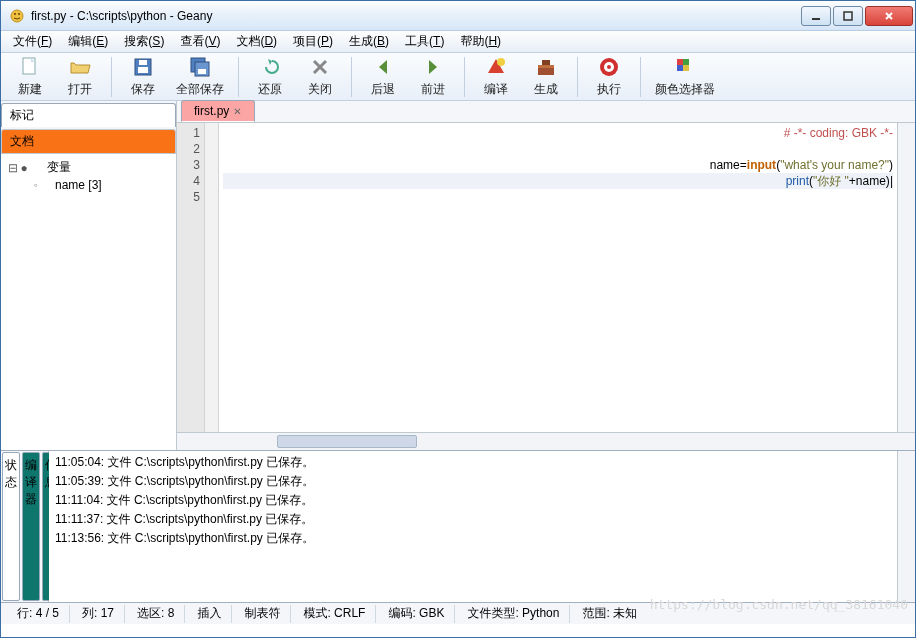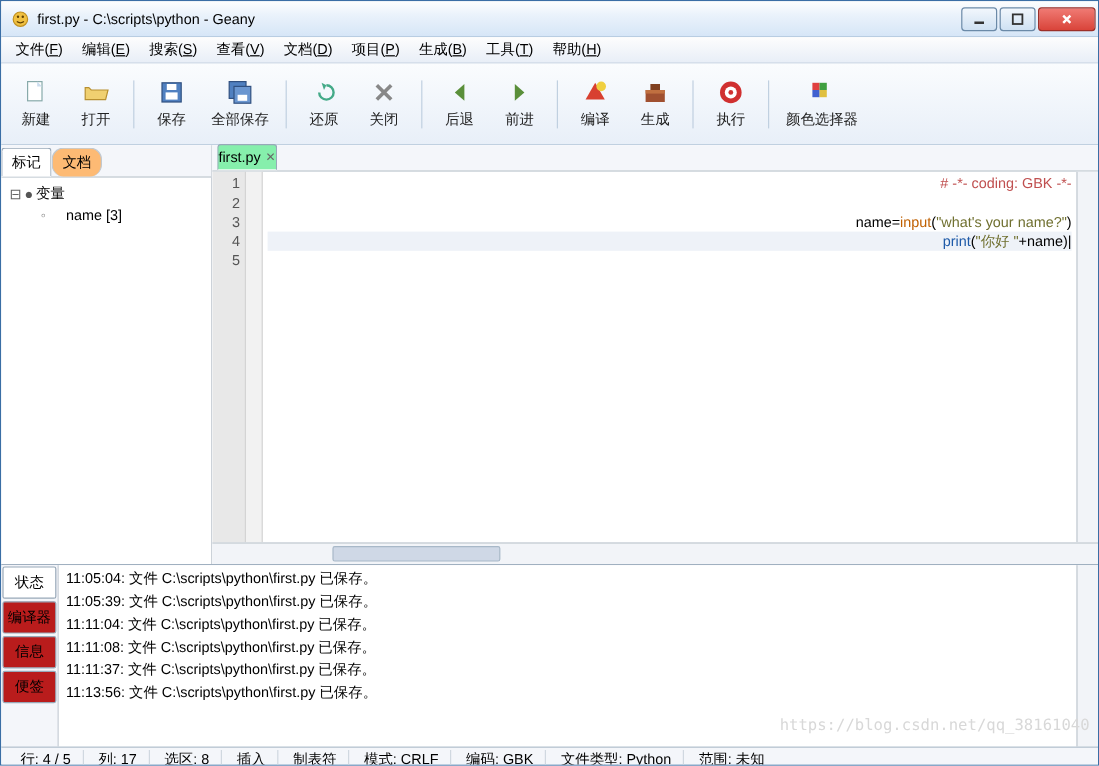--- a/index.html
+++ b/index.html
@@ -13,56 +13,56 @@
 .winbtn { width:30px; height:20px; border:1px solid #6b8aa8; border-radius:3px; margin-left:2px; display:flex; align-items:center; justify-content:center; background:linear-gradient(#f2f7fc,#cfe1f3); cursor:pointer;}
 .winbtn.close { width:48px; background:linear-gradient(#f07b74,#d9443a); border-color:#9c2f28;}
 .winbtn svg { width:12px; height:12px; }
 
 
 .menubar { height:22px; background:linear-gradient(#fdfdfd,#e8eef7); border-bottom:1px solid #c0d0e0; display:flex; align-items:center; padding:0 4px;}
 .menubar .mitem { padding:2px 8px; cursor:pointer; }
 .menubar .mitem u { text-decoration: underline; }
 
 
-.toolbar { height:68px; background:linear-gradient(#fafcfe,#e8eff8); border-bottom:1px solid #c0d0e0; display:flex; align-items:center; padding:0 4px;}
+.toolbar { height:48px; background:linear-gradient(#fafcfe,#e8eff8); border-bottom:1px solid #c0d0e0; display:flex; align-items:center; padding:0 4px;}
 .tbtn { display:flex; flex-direction:column; align-items:center; justify-content:center; padding:2px 6px; margin:0 2px; cursor:pointer; min-width:46px; border-radius:3px;}
 .tbtn .ticon { width:24px; height:24px; margin-bottom:2px; display:flex; align-items:center; justify-content:center;}
 .tbtn .tlabel { font-size:12px; color:#222; }
 .tsep { width:1px; height:40px; background:#c0d0e0; margin:0 6px; }
 
 
 .mainrow { display:flex; height:349px; }
 .sidepanel { width:176px; border-right:1px solid #c0c8d0; background:#fff; display:flex; flex-direction:column;}
-.sidetabs { display:flex; border-bottom:1px solid #c0c8d0; background:#f4f6fa; }
+.sidetabs { display:flex; border-bottom:1px solid #c0c8d0; background:#f4f6fa;flex-direction:column; }
 .sidetab { padding:3px 8px; border:1px solid #98a8b8; border-bottom:none; background:#fff; cursor:pointer; margin-top:2px; border-top-left-radius:3px; border-top-right-radius:3px;}
-.sidetab.inactive { background:#fdba74; border-color:#c0c8d0;border-radius:10px;}
+.sidetab.inactive { background:#f97316; border-color:#c0c8d0;}
 .treecontent { flex:1; padding:4px 6px; overflow:auto;}
 .treerow { display:flex; align-items:center; padding:1px 0; cursor:pointer;}
 .treerow .exp { width:12px; text-align:center; color:#666;}
 .treerow .bullet { width:10px; text-align:center; color:#555;}
 .treerow.child { padding-left:24px;}
 
 .editorpane { flex:1; display:flex; flex-direction:column; background:#fff; }
 .edtabs { height:22px; display:flex; align-items:flex-end; background:#f4f6fa; border-bottom:1px solid #c0c8d0; padding-left:4px;}
-.edtab { display:flex; align-items:center; gap:4px; padding:3px 0; border:1px solid #98a8b8; border-bottom:1px solid #fff; background:#86efac; cursor:pointer; border-top-left-radius:3px; border-top-right-radius:3px;}
+.edtab { display:flex; align-items:center; gap:4px; padding:3px 12px; border:1px solid #98a8b8; border-bottom:1px solid #fff; background:#fca5a5; cursor:pointer; border-top-left-radius:3px; border-top-right-radius:3px;}
 .edtab .closeicon { font-size:10px; color:#666; cursor:pointer;}
 .codebox { flex:1; display:flex; overflow:hidden; position:relative;}
 .gutter { width:28px; background:#e8e8e8; border-right:1px solid #d4d4d4; text-align:right; padding:2px 4px 0 0; color:#555; font-family:Consolas,monospace; font-size:13px; line-height:16px;}
 .fmargin { width:14px; background:#f2f2f2; border-right:1px solid #d4d4d4;}
 .codetext { flex:1; padding:2px 4px 0 4px; font-family:Consolas,monospace; font-size:13px; line-height:16px; white-space:pre; overflow:auto;text-align:right;}
-.codetext .c-comment{color:#c05050;} .c-kw{color:#1e5aa8;} .c-func{color:#c06000;} .c-str{color:#707030;} .hl{background:#eef2f8; display:inline-block; width:100%;}
+.codetext .c-comment{color:#c05050;} .c-kw{color:#1e5aa8;} .c-func{color:#c06000;font-weight:bold;} .c-str{color:#707030;} .hl{background:#eef2f8; display:inline-block; width:100%;}
 .hscroll { height:18px; border-top:1px solid #c0c8d0; background:#f2f4f8; position:relative;}
 .hscroll .thumb { position:absolute; left:100px; top:2px; width:140px; height:13px; background:#cfd8e6; border:1px solid #a8b8c8; border-radius:2px;}
 .vscroll { width:18px; background:#f2f4f8; border-left:1px solid #c0c8d0;}
 
 
 .bottompane { height:152px; border-top:1px solid #a0b0c0; display:flex;}
-.bottomtabs { width:48px; display:flex; flex-direction:column; background:#f4f6fa; border-right:1px solid #c0c8d0;}
+.bottomtabs { width:48px; display:flex; flex-direction:row; background:#f4f6fa; border-right:1px solid #c0c8d0;}
 .btab { padding:4px 2px; border:1px solid #98a8b8; margin:1px; background:#fff; cursor:pointer; text-align:center; font-size:12px; border-radius:2px;}
-.btab.inactive{ background:#b91c1c;}
+.btab.inactive{ background:#0f766e;}
 .msgarea { flex:1; overflow:auto; padding:2px 6px; font-family:Consolas,"SimSun",monospace; font-size:12px; line-height:19px; background:#fff;}
 .msgline { white-space:pre;}
 .bvscroll { width:18px; background:#f2f4f8; border-left:1px solid #c0c8d0;}
 
 
 .statusbar { height:22px; border-top:1px solid #a0b0c0; background:#f4f6fa; display:flex; align-items:center; padding:0 6px; gap:2px;}
 .statusbar .cell { padding:0 10px; border-right:1px solid #d0d8e0; height:18px; display:flex; align-items:center;}
 .statusbar .cell:last-child{border-right:none;}
 .watermark { position:absolute; right:8px; bottom:26px; color:#d8d8d8; font-size:13px; font-family:Consolas,monospace; pointer-events:none;}
 </style>
@@ -232,21 +232,21 @@
 <div class="mainrow">
   <div class="sidepanel">
     <div class="sidetabs">
       <div class="sidetab">标记</div>
       <div class="sidetab inactive">文档</div>
     </div>
     <div class="treecontent">
       <div class="treerow">
         <span class="exp">⊟</span>
         <span class="bullet">●</span>
-        <span style="margin-left:1px;">变量</span>
+        <span style="margin-left:18px;">变量</span>
       </div>
       <div class="treerow child">
         <span class="bullet" style="color:#8a8a8a;">◦</span>
         <span style="margin-left:4px;padding-left:10px;">name [3]</span>
       </div>
     </div>
   </div>
 
   <div class="editorpane">
     <div class="edtabs">
@@ -277,21 +277,20 @@
   <div class="bottomtabs" id="btabs">
       <div class="btab">状态</div>
       <div class="btab inactive">编译器</div>
       <div class="btab inactive">信息</div>
       <div class="btab inactive">便签</div>
     </div>
   <div class="msgarea" id="msgs">
       <div class="msgline">11:05:04: 文件 C:\scripts\python\first.py 已保存。</div>
       <div class="msgline">11:05:39: 文件 C:\scripts\python\first.py 已保存。</div>
       <div class="msgline">11:11:04: 文件 C:\scripts\python\first.py 已保存。</div>
-      <div class="msgline">11:11:08: 文件 C:\scripts\python\first.py 已保存。</div>
       <div class="msgline">11:11:37: 文件 C:\scripts\python\first.py 已保存。</div>
       <div class="msgline">11:13:56: 文件 C:\scripts\python\first.py 已保存。</div>
     </div>
   <div class="bvscroll"></div>
 </div>
 
 <div class="statusbar">
   <div class="cell">行: 4 / 5</div>
   <div class="cell">列: 17</div>
   <div class="cell">选区: 8</div>

